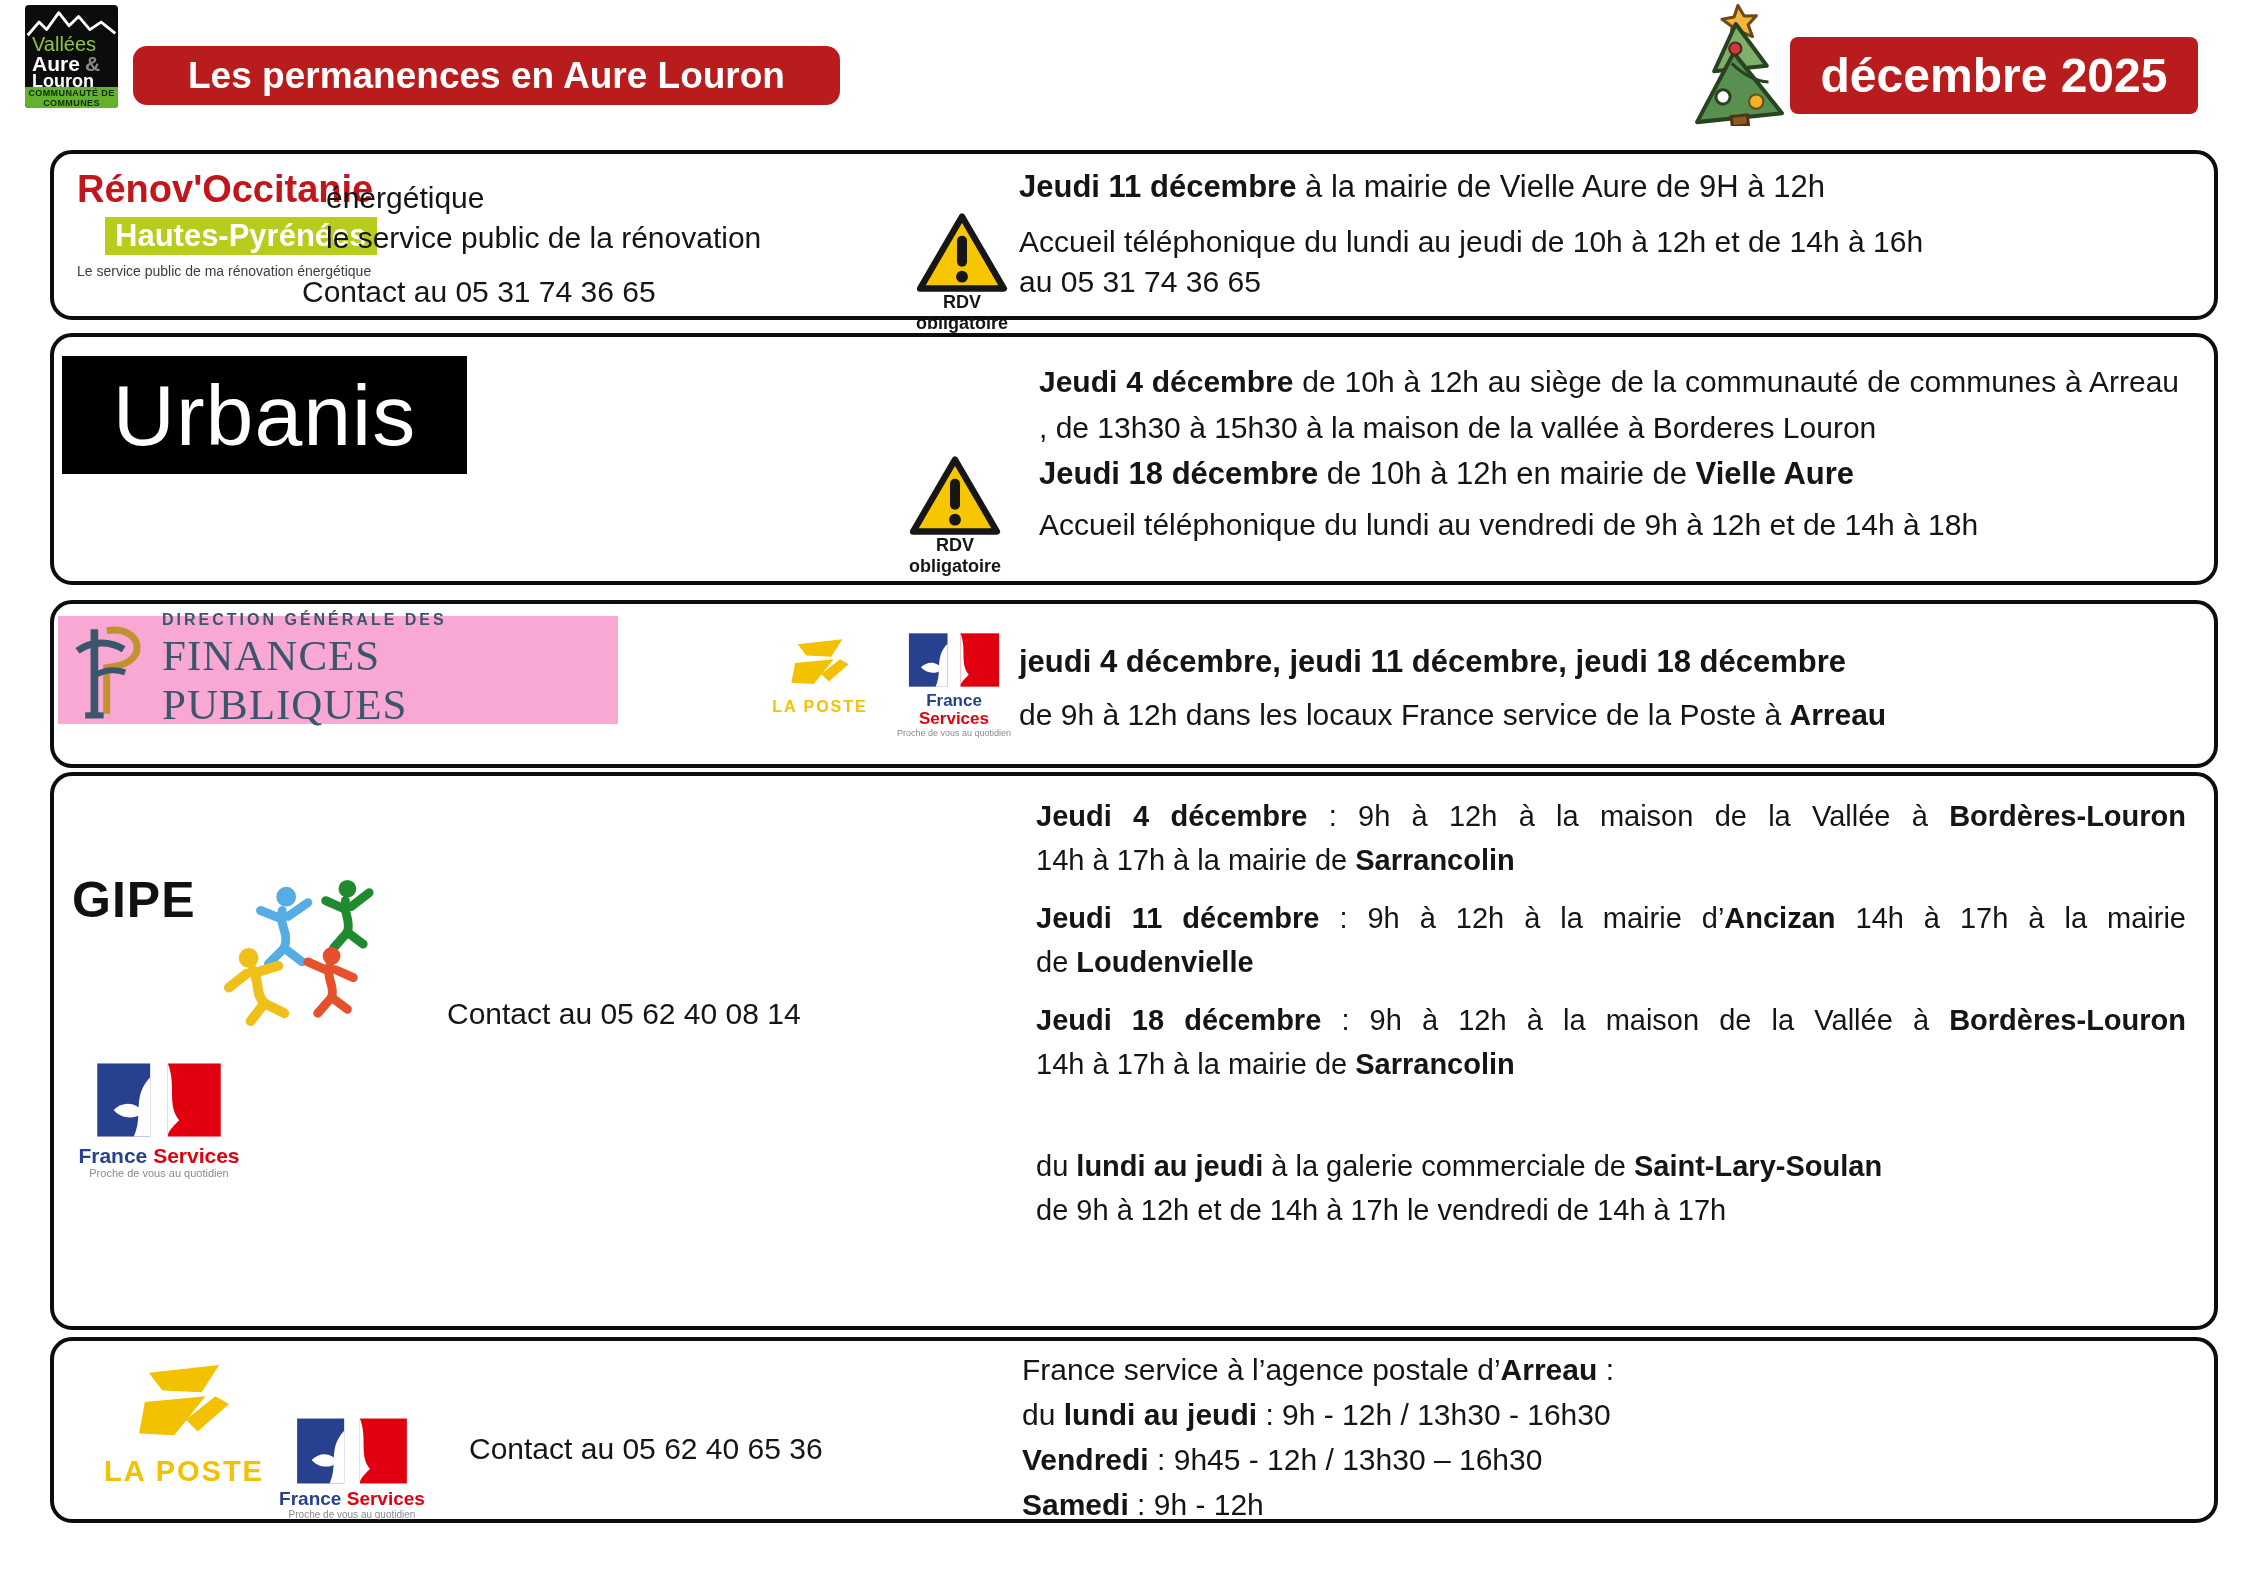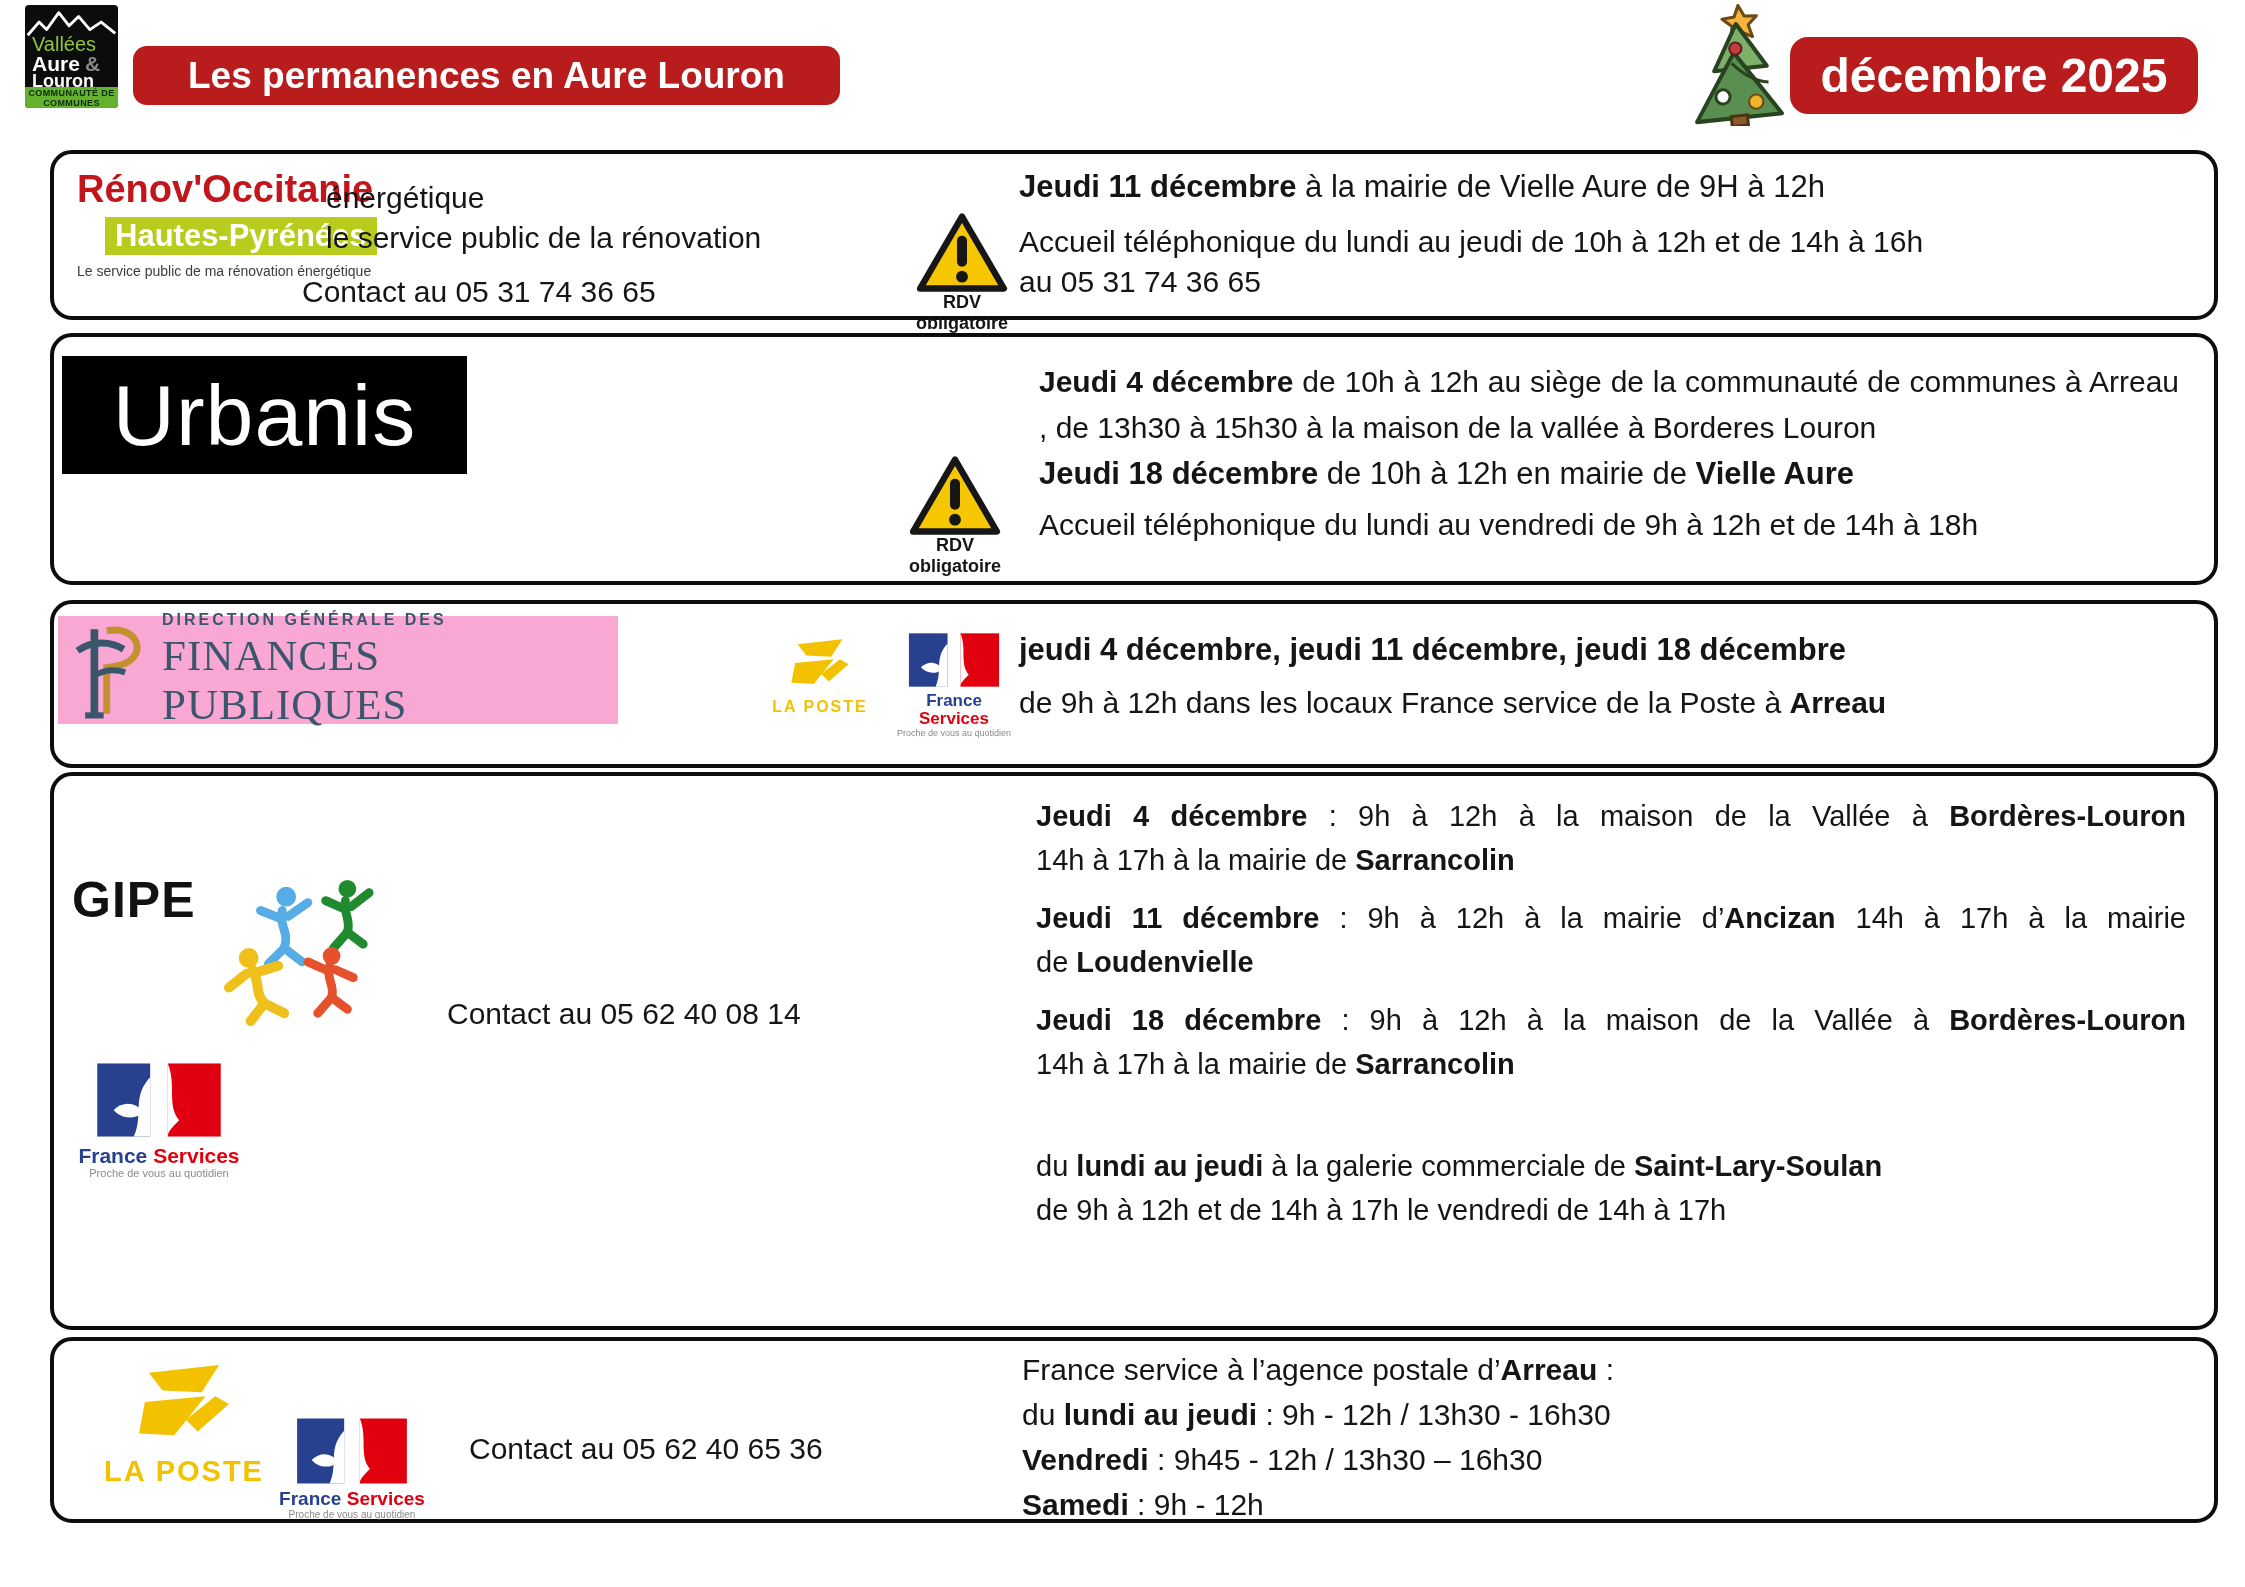--- a/index.html
+++ b/index.html
@@ -14,21 +14,21 @@
   .al-mtn { position:absolute; left:0; top:2px; width:93px; height:32px; }
   .al-w1 { position:absolute; left:7px; top:28px; font-size:20px; color:#8dc63f; }
   .al-w2 { position:absolute; left:7px; top:47px; font-size:21px; font-weight:700; color:#fff; }
   .al-amp { position:absolute; left:60px; top:47px; font-size:21px; font-weight:700; color:#8a8a8a; }
   .al-w3 { position:absolute; left:7px; top:66px; font-size:18px; font-weight:700; color:#fff; }
   .al-banner { position:absolute; left:0; bottom:0; width:100%; height:21px; background:#64b12d; color:#0e2a0e;
                font-size:9px; font-weight:700; text-align:center; line-height:10px; padding-top:1px; letter-spacing:.4px; }
 
   .pill { position:absolute; background:#b91c1c; color:#fff; font-weight:700; display:flex; align-items:center; justify-content:center; }
   .title-pill { left:133px; top:46px; width:707px; height:59px; font-size:37px; border-radius:14px; }
-  .month-pill { left:1790px; top:37px; width:408px; height:77px; font-size:48px; border-radius:18px; }
+  .month-pill { left:1790px; top:37px; width:408px; height:77px; font-size:48px; border-radius:8px; }
   .tree { position:absolute; left:1678px; top:4px; width:114px; height:122px; }
 
   
   .box { position:absolute; left:50px; width:2168px; border:4px solid #0d0d0d; border-radius:22px; background:#fff; }
   .box1 { top:150px; height:170px; }
   .box2 { top:333px; height:252px; }
   .box3 { top:600px; height:168px; }
   .box4 { top:772px; height:558px; }
   .box5 { top:1337px; height:186px; }
 
@@ -186,21 +186,21 @@
         <path d="M57 1 C 64 18 56 34 66 46 C 60 52 57 55 57 59 Z" fill="#ffffff"></path>
       </svg>
       <div class="fs-name" style="font-size:17px;">
         <span class="blue">France</span>
         <span class="red">Services</span>
       </div>
       <div class="fs-tag" style="font-size:9px;">Proche de vous au quotidien</div>
     </div>
 
     <div class="abs" style="left:965px; top:25px; width:1180px;">
-      <div class="t31" style="font-weight:700;">jeudi 4 décembre, jeudi 11 décembre, jeudi 18 décembre</div>
+      <div class="t31" style="font-weight:700;margin-top:12px;">jeudi 4 décembre, jeudi 11 décembre, jeudi 18 décembre</div>
       <div class="t30" style="margin-top:12px;"><span>de 9h à 12h dans les locaux France service de la Poste à </span><b>Arreau</b></div>
     </div>
   </section>
 
   <section class="box box4">
     <div class="gipe-logo">
       <span class="gipe-word">GIPE</span>
       <svg style="width:196px;height:158px;margin-left:6px;" viewBox="0 0 170 160">
         <g stroke="#56ace4" stroke-width="9" stroke-linecap="round" fill="none">
           <circle cx="72" cy="26" r="10" fill="#56ace4" stroke="none"></circle>

